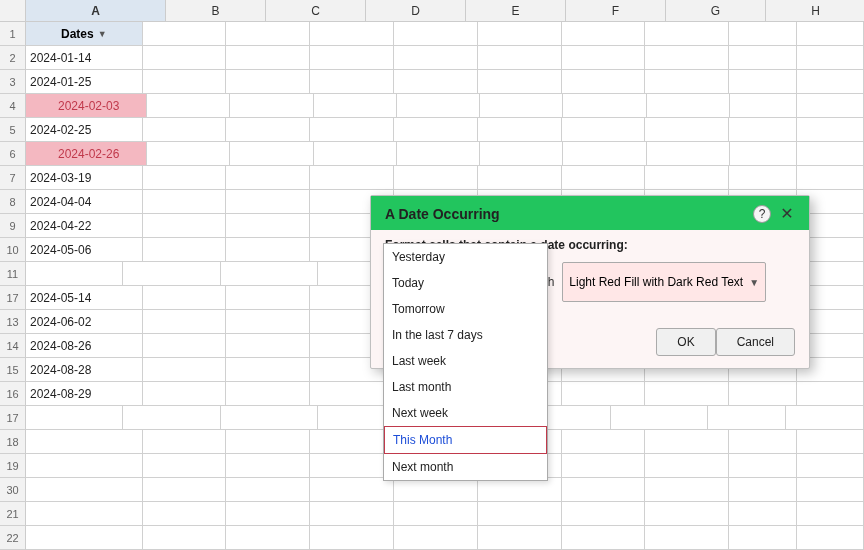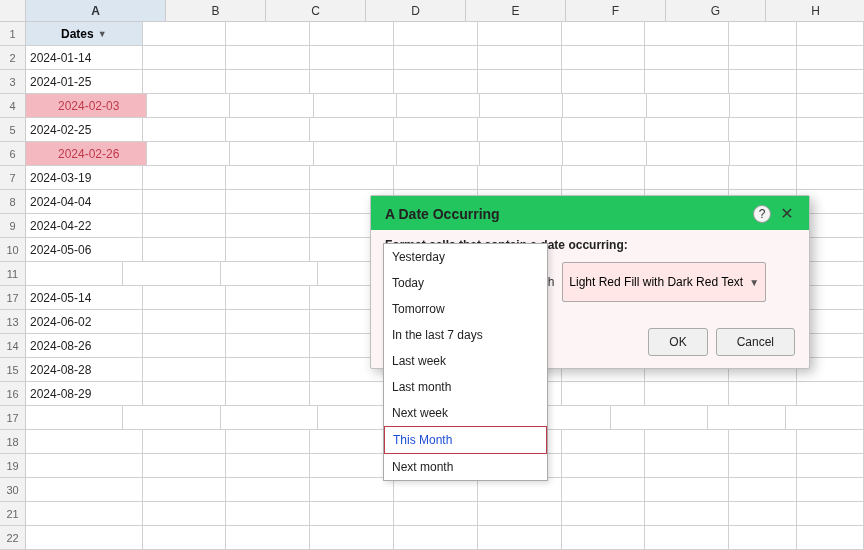--- a/index.html
+++ b/index.html
@@ -230,21 +230,21 @@
 
     .dropdown-arrow {
       margin-left: 6px;
       font-size: 10px;
       color: #555;
     }
 
     .dialog-footer {
       display: flex;
       justify-content: flex-end;
-      gap: 8px;
+      gap: 0;
       padding: 0 14px 12px 14px;
     }
 
     .btn {
       height: 28px;
       padding: 0 20px;
       border: 1px solid #aaa;
       border-radius: 3px;
       font-size: 12px;
       cursor: pointer;

